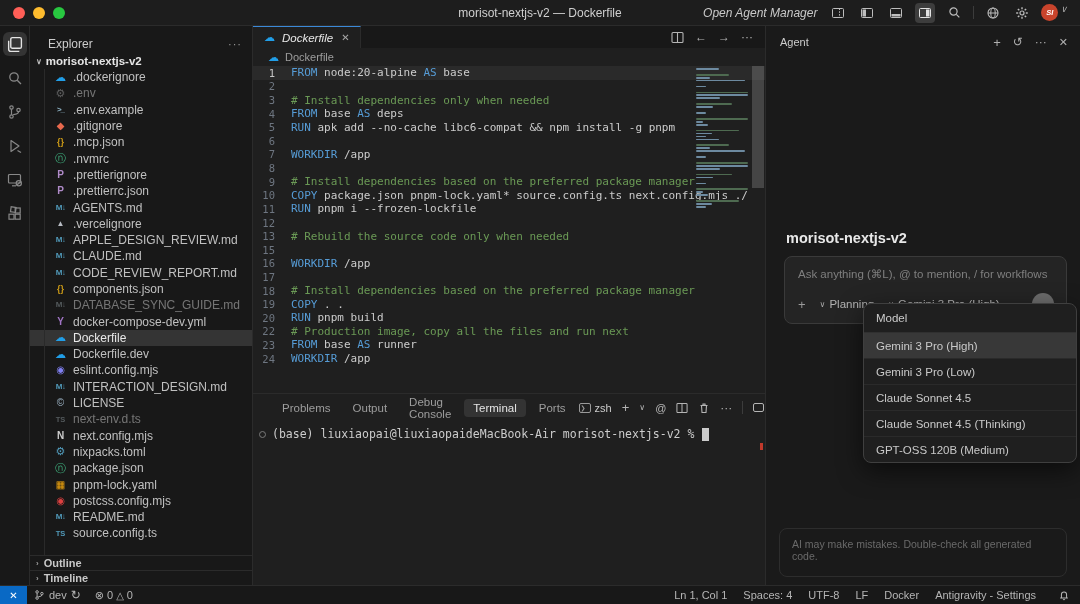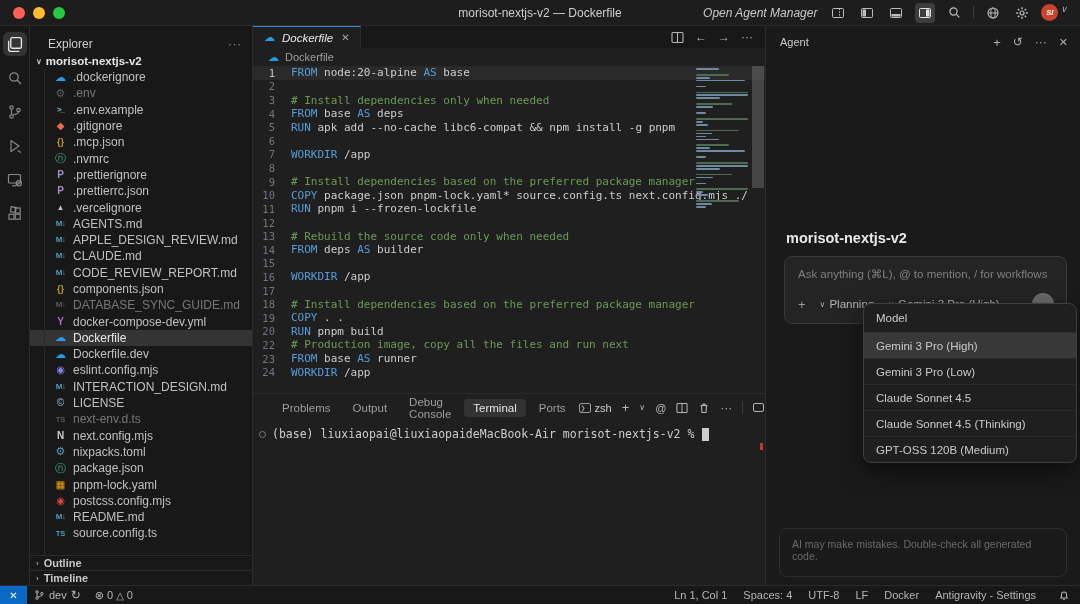--- a/index.html
+++ b/index.html
@@ -288,27 +288,27 @@
           <span class="fi fi-prettier"></span>
           <span>.prettierignore</span>
         </div>
 
         <div class="trow">
           <span class="fi fi-prettier"></span>
           <span>.prettierrc.json</span>
         </div>
 
         <div class="trow">
+          <span class="fi fi-md"></span>
+          <span>AGENTS.md</span>
+        </div>
+
+        <div class="trow">
           <span class="fi fi-vercel"></span>
           <span>.vercelignore</span>
-        </div>
-
-        <div class="trow">
-          <span class="fi fi-md"></span>
-          <span>AGENTS.md</span>
         </div>
 
         <div class="trow">
           <span class="fi fi-md"></span>
           <span>APPLE_DESIGN_REVIEW.md</span>
         </div>
 
         <div class="trow">
           <span class="fi fi-md"></span>
           <span>CLAUDE.md</span>
@@ -498,24 +498,20 @@
           <div class="codeline">
             <span class="lnum">12</span>
             <span></span>
           </div>
 
           <div class="codeline">
             <span class="lnum">13</span>
             <span><span class="tk-c"># Rebuild the source code only when needed</span></span>
           </div>
 
-          <div class="codeline">
-            <span class="lnum">14</span>
-            <span><span class="tk-k">FROM</span><span class="tk-p"> deps </span><span class="tk-k">AS</span><span class="tk-p"> builder</span></span>
-          </div>
 
           <div class="codeline">
             <span class="lnum">15</span>
             <span></span>
           </div>
 
           <div class="codeline">
             <span class="lnum">16</span>
             <span><span class="tk-k">WORKDIR</span><span class="tk-p"> /app</span></span>
           </div>

